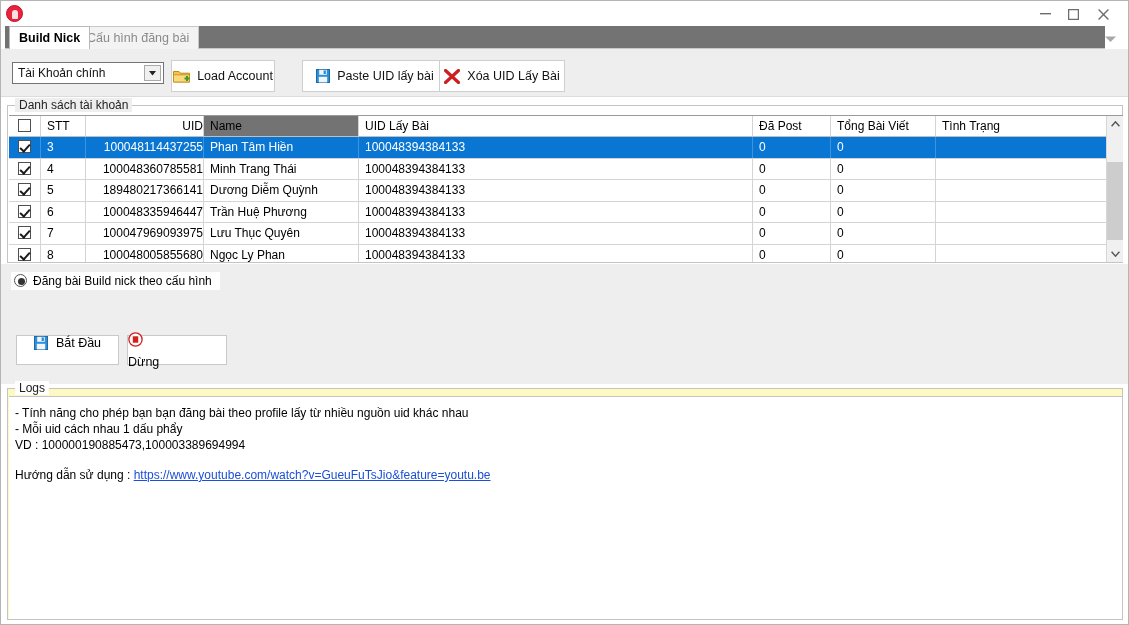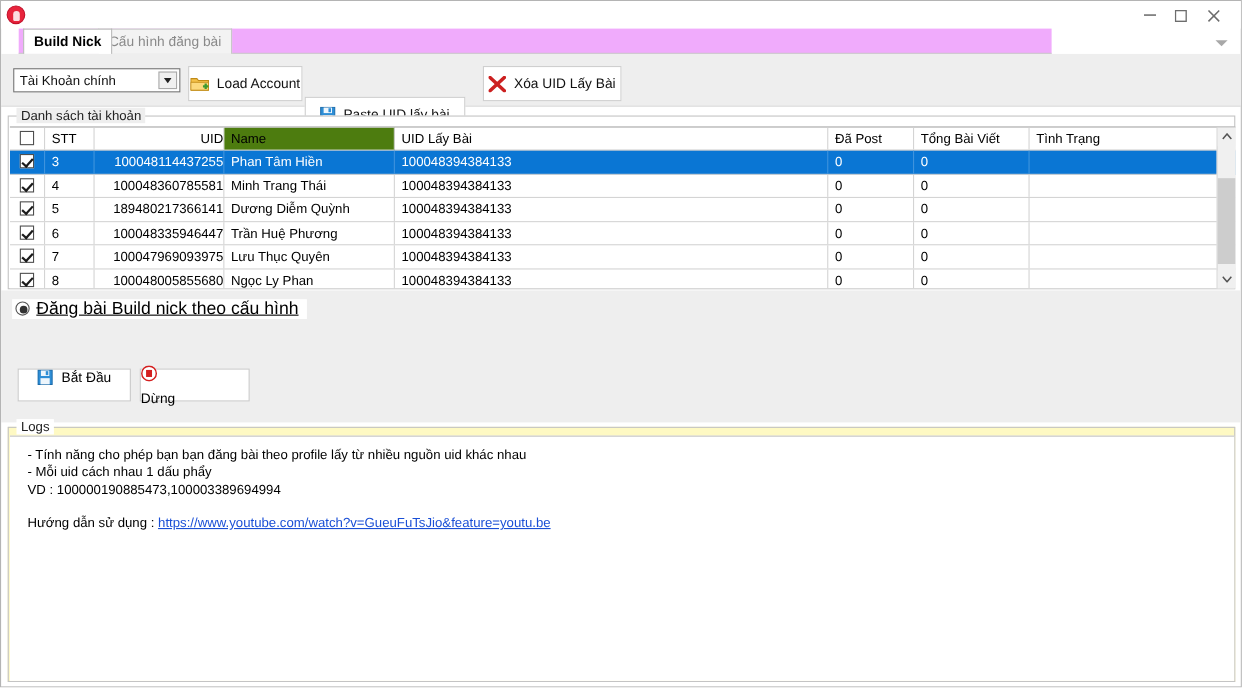--- a/index.html
+++ b/index.html
@@ -56,24 +56,24 @@
   #btn-min  { right: 70px; }
   #btn-max  { right: 42px; }
   #btn-close{ right: 12px; }
   .ribbon-chevron {
     position: absolute; right: 10px; top: 31px;
     width: 14px; height: 12px;
   }
 
   
   .tabstrip {
-    position: absolute; top: 25px; left: 16px;
-    width: 939px; height: 23px;
+    position: absolute; top: 25px; left: 4px;
+    width: 1100px; height: 23px;
     border-bottom: 1px solid #c8c8c8;
-    background: #f0abfc;
+    background: #737373;
   }
   .tab {
     position: absolute; top: 0;
     height: 23px;
     line-height: 22px;
     padding: 0 9px;
     font-size: 12.5px;
     border: 1px solid #c8c8c8;
     border-bottom: none;
     background: #f3f3f3;
@@ -123,21 +123,21 @@
     display: flex; align-items: center;
     justify-content: center;
     gap: 7px;
     font-size: 12.5px;
     color: #111;
     padding: 15px 10px;
     white-space: nowrap;
     cursor: default;
   }
   #btn-load-account { left: 170px; width: 104px; top: 11px; height: 30px;}
-  #btn-paste-uid    { left: 276px; width: 146px; top: 11px; height: 32px; margin-top: 28px;}
+  #btn-paste-uid    { left: 301px; width: 146px; top: 11px; height: 32px;}
   #btn-xoa-uid      { left: 438px; width: 126px; top: 11px; height: 30px;}
 
   .icon { display:inline-block; line-height: 0; }
 
   
   .groupbox {
     position: absolute;
     border: 1px solid #c4c4c4;
   }
   .groupbox > .gb-title {
@@ -170,21 +170,21 @@
   }
   .grid-header .cell {
     border-right: 1px solid #d4d4d4;
     font-size: 12px;
     line-height: 20px;
     padding-left: 6px;
     color: #000;
     overflow: hidden;
     white-space: nowrap;
   }
-  .grid-header .cell.hl { background: #4d7c0f; }
+  .grid-header .cell.hl { background: #737373; }
   .grid-row {
     display: flex;
     height: 21.5px;
     border-bottom: 1px solid #d4d4d4;
   }
   .grid-row .cell {
     border-right: 1px solid #d4d4d4;
     font-size: 12px;
     line-height: 20px;
     padding-left: 6px;
@@ -244,23 +244,22 @@
     position: absolute; left: 0; top: 263px;
     width: 1127px; height: 120px;
     background: #eeeeee;
   }
   .radio-wrap {
     position: absolute; left: 10px; top: 8px;
     height: 18px;
     background: #ffffff;
     padding: 0 8px 0 22px;
     display: flex; align-items: center;
-    font-size: 16px;
+    font-size: 12px;
     white-space: nowrap;
-    text-decoration: underline;
   }
   .radio-dot {
     position: absolute; left: 3px; top: 2px;
     width: 13px; height: 13px;
     border: 1px solid #555;
     border-radius: 50%;
     background: #fff;
   }
   .radio-dot::after {
     content: "";
@@ -287,21 +286,21 @@
     left: 6px; top: 387px;
     width: 1116px; height: 232px;
     background: #fef9c3;
   }
   #gb-logs > .gb-title { background: #ffffff; }
   .logbox {
     position: absolute; left: 1px; top: 7px;
     width: 1113px; height: 223px;
     background: #ffffff;
     border-top: 1px solid #c4c4c4;
-    padding: 8px 16px;
+    padding: 8px 6px;
     font-size: 12px;
     line-height: 16px;
     overflow: hidden;
   }
   .logbox .spacer { height: 14px; }
   .logbox a {
     color: #1a4fd6;
     text-decoration: underline;
   }
 </style>

